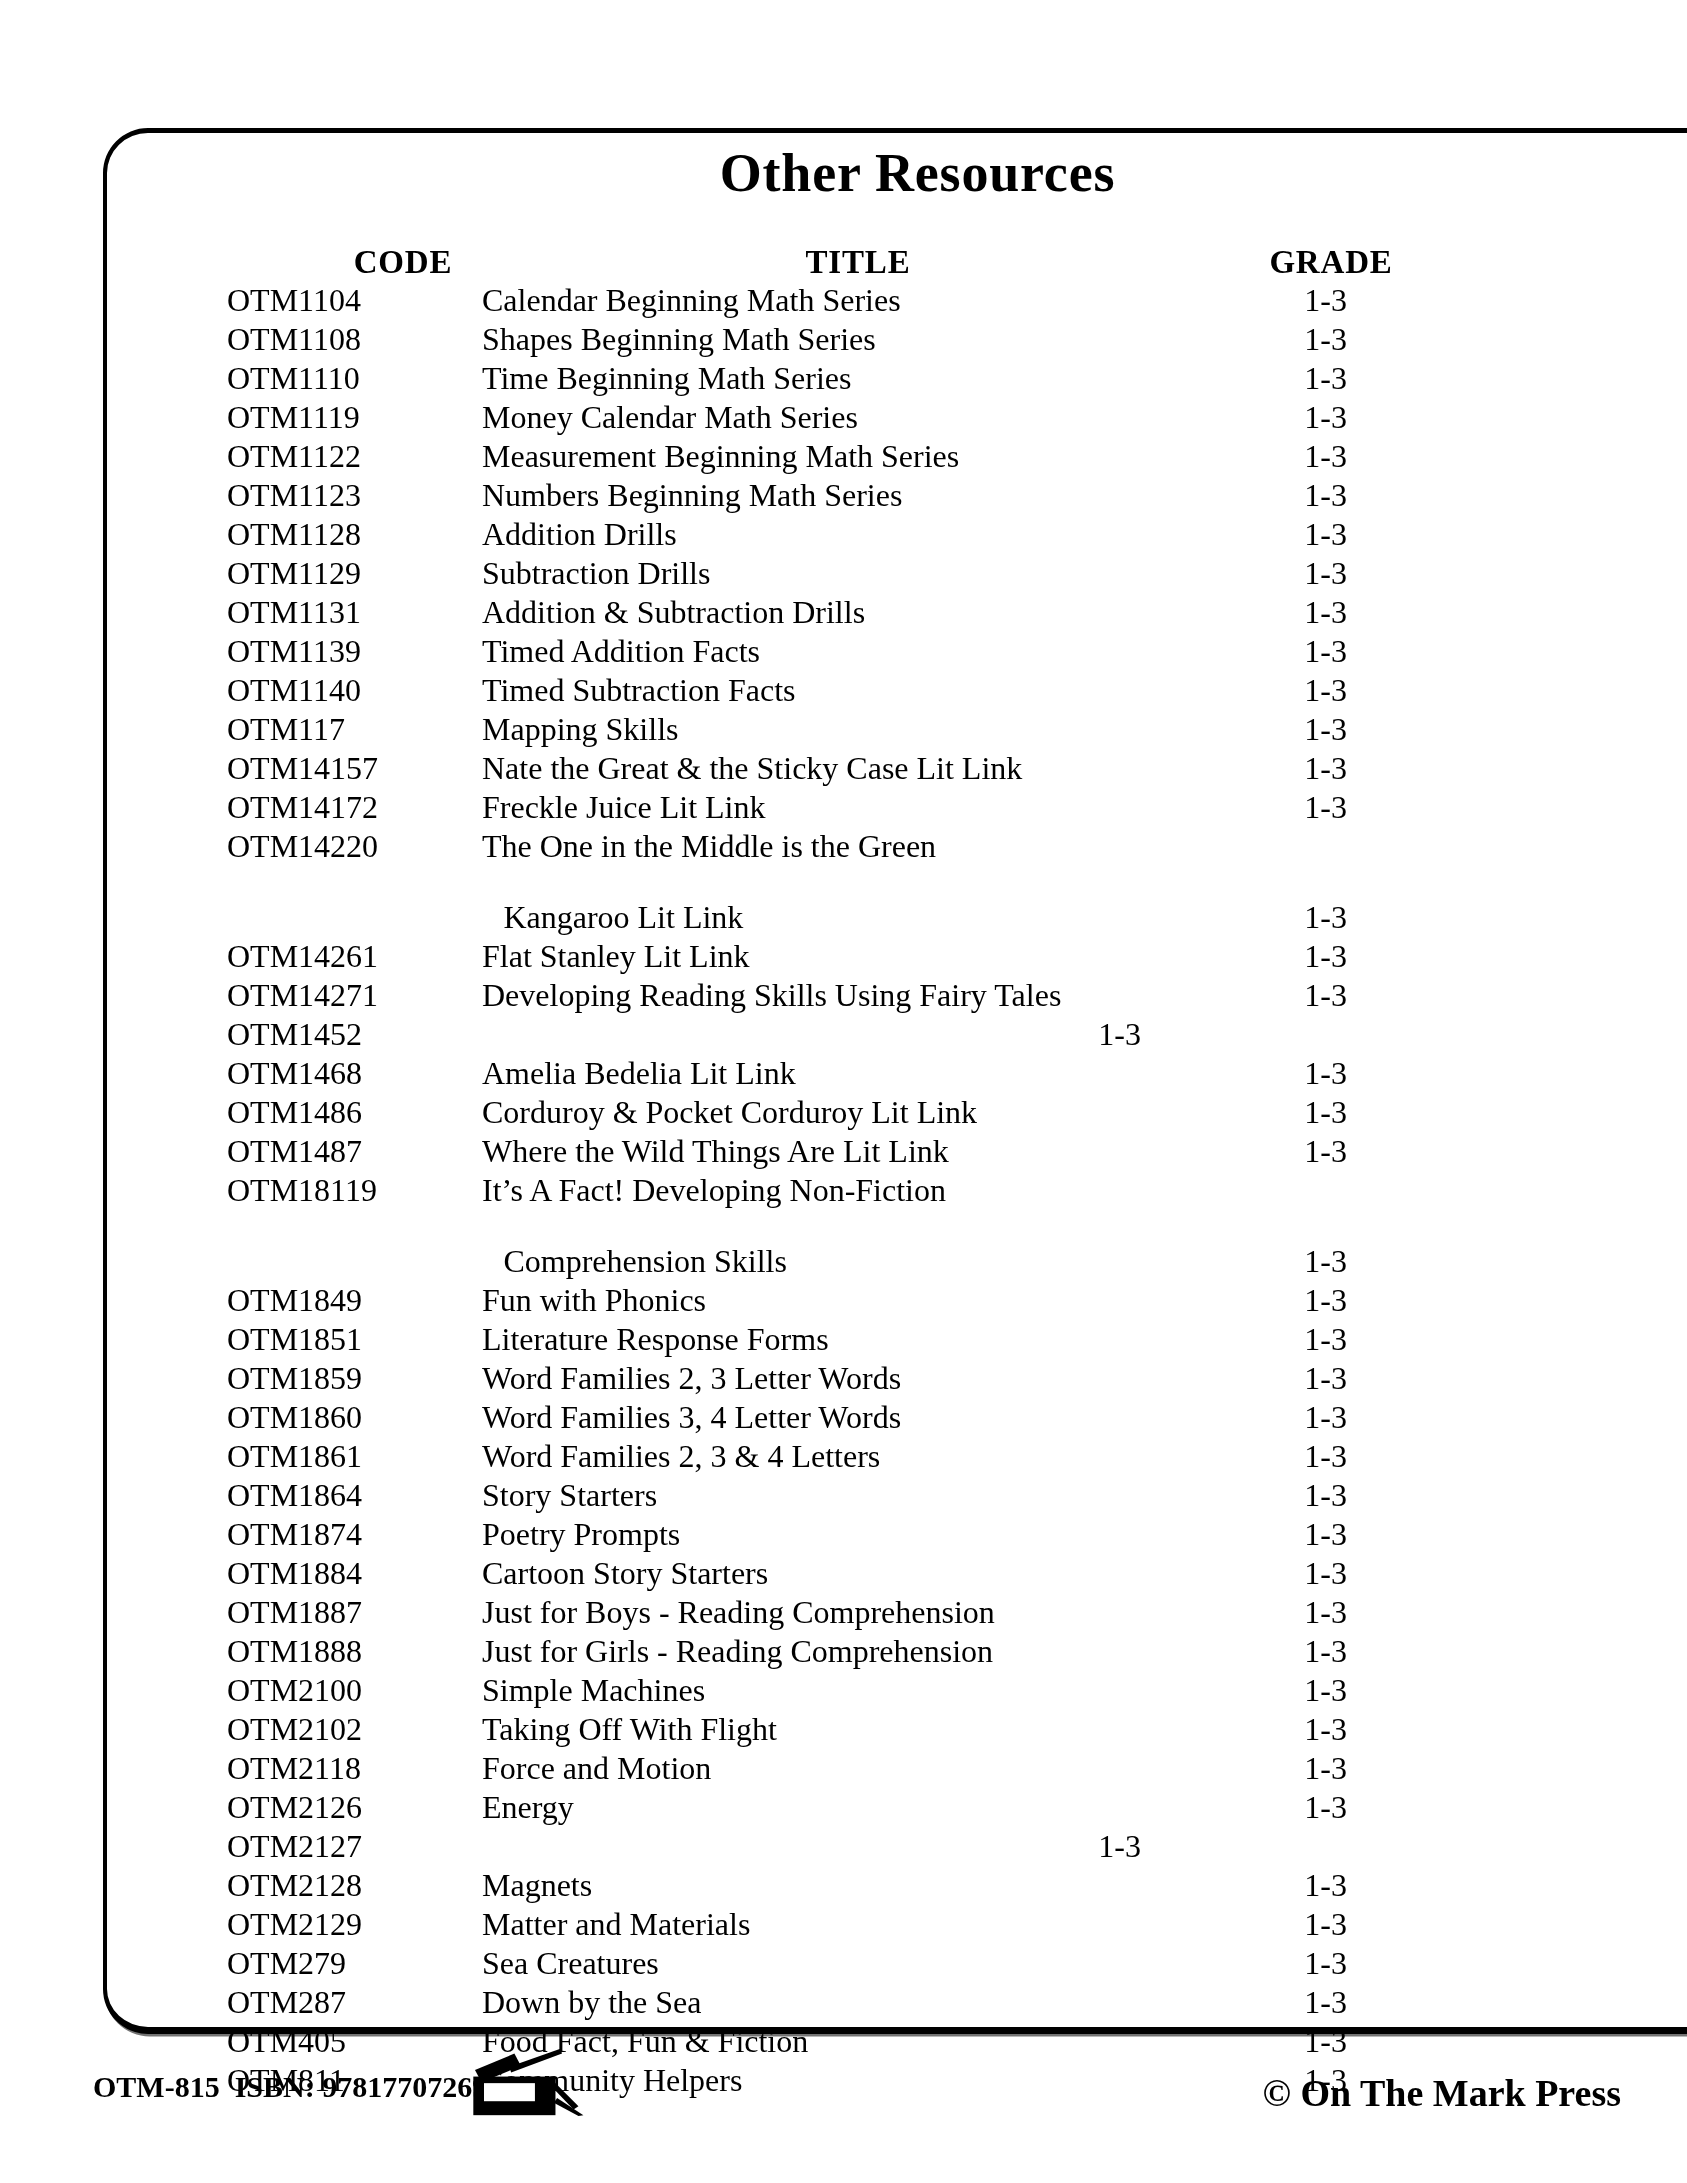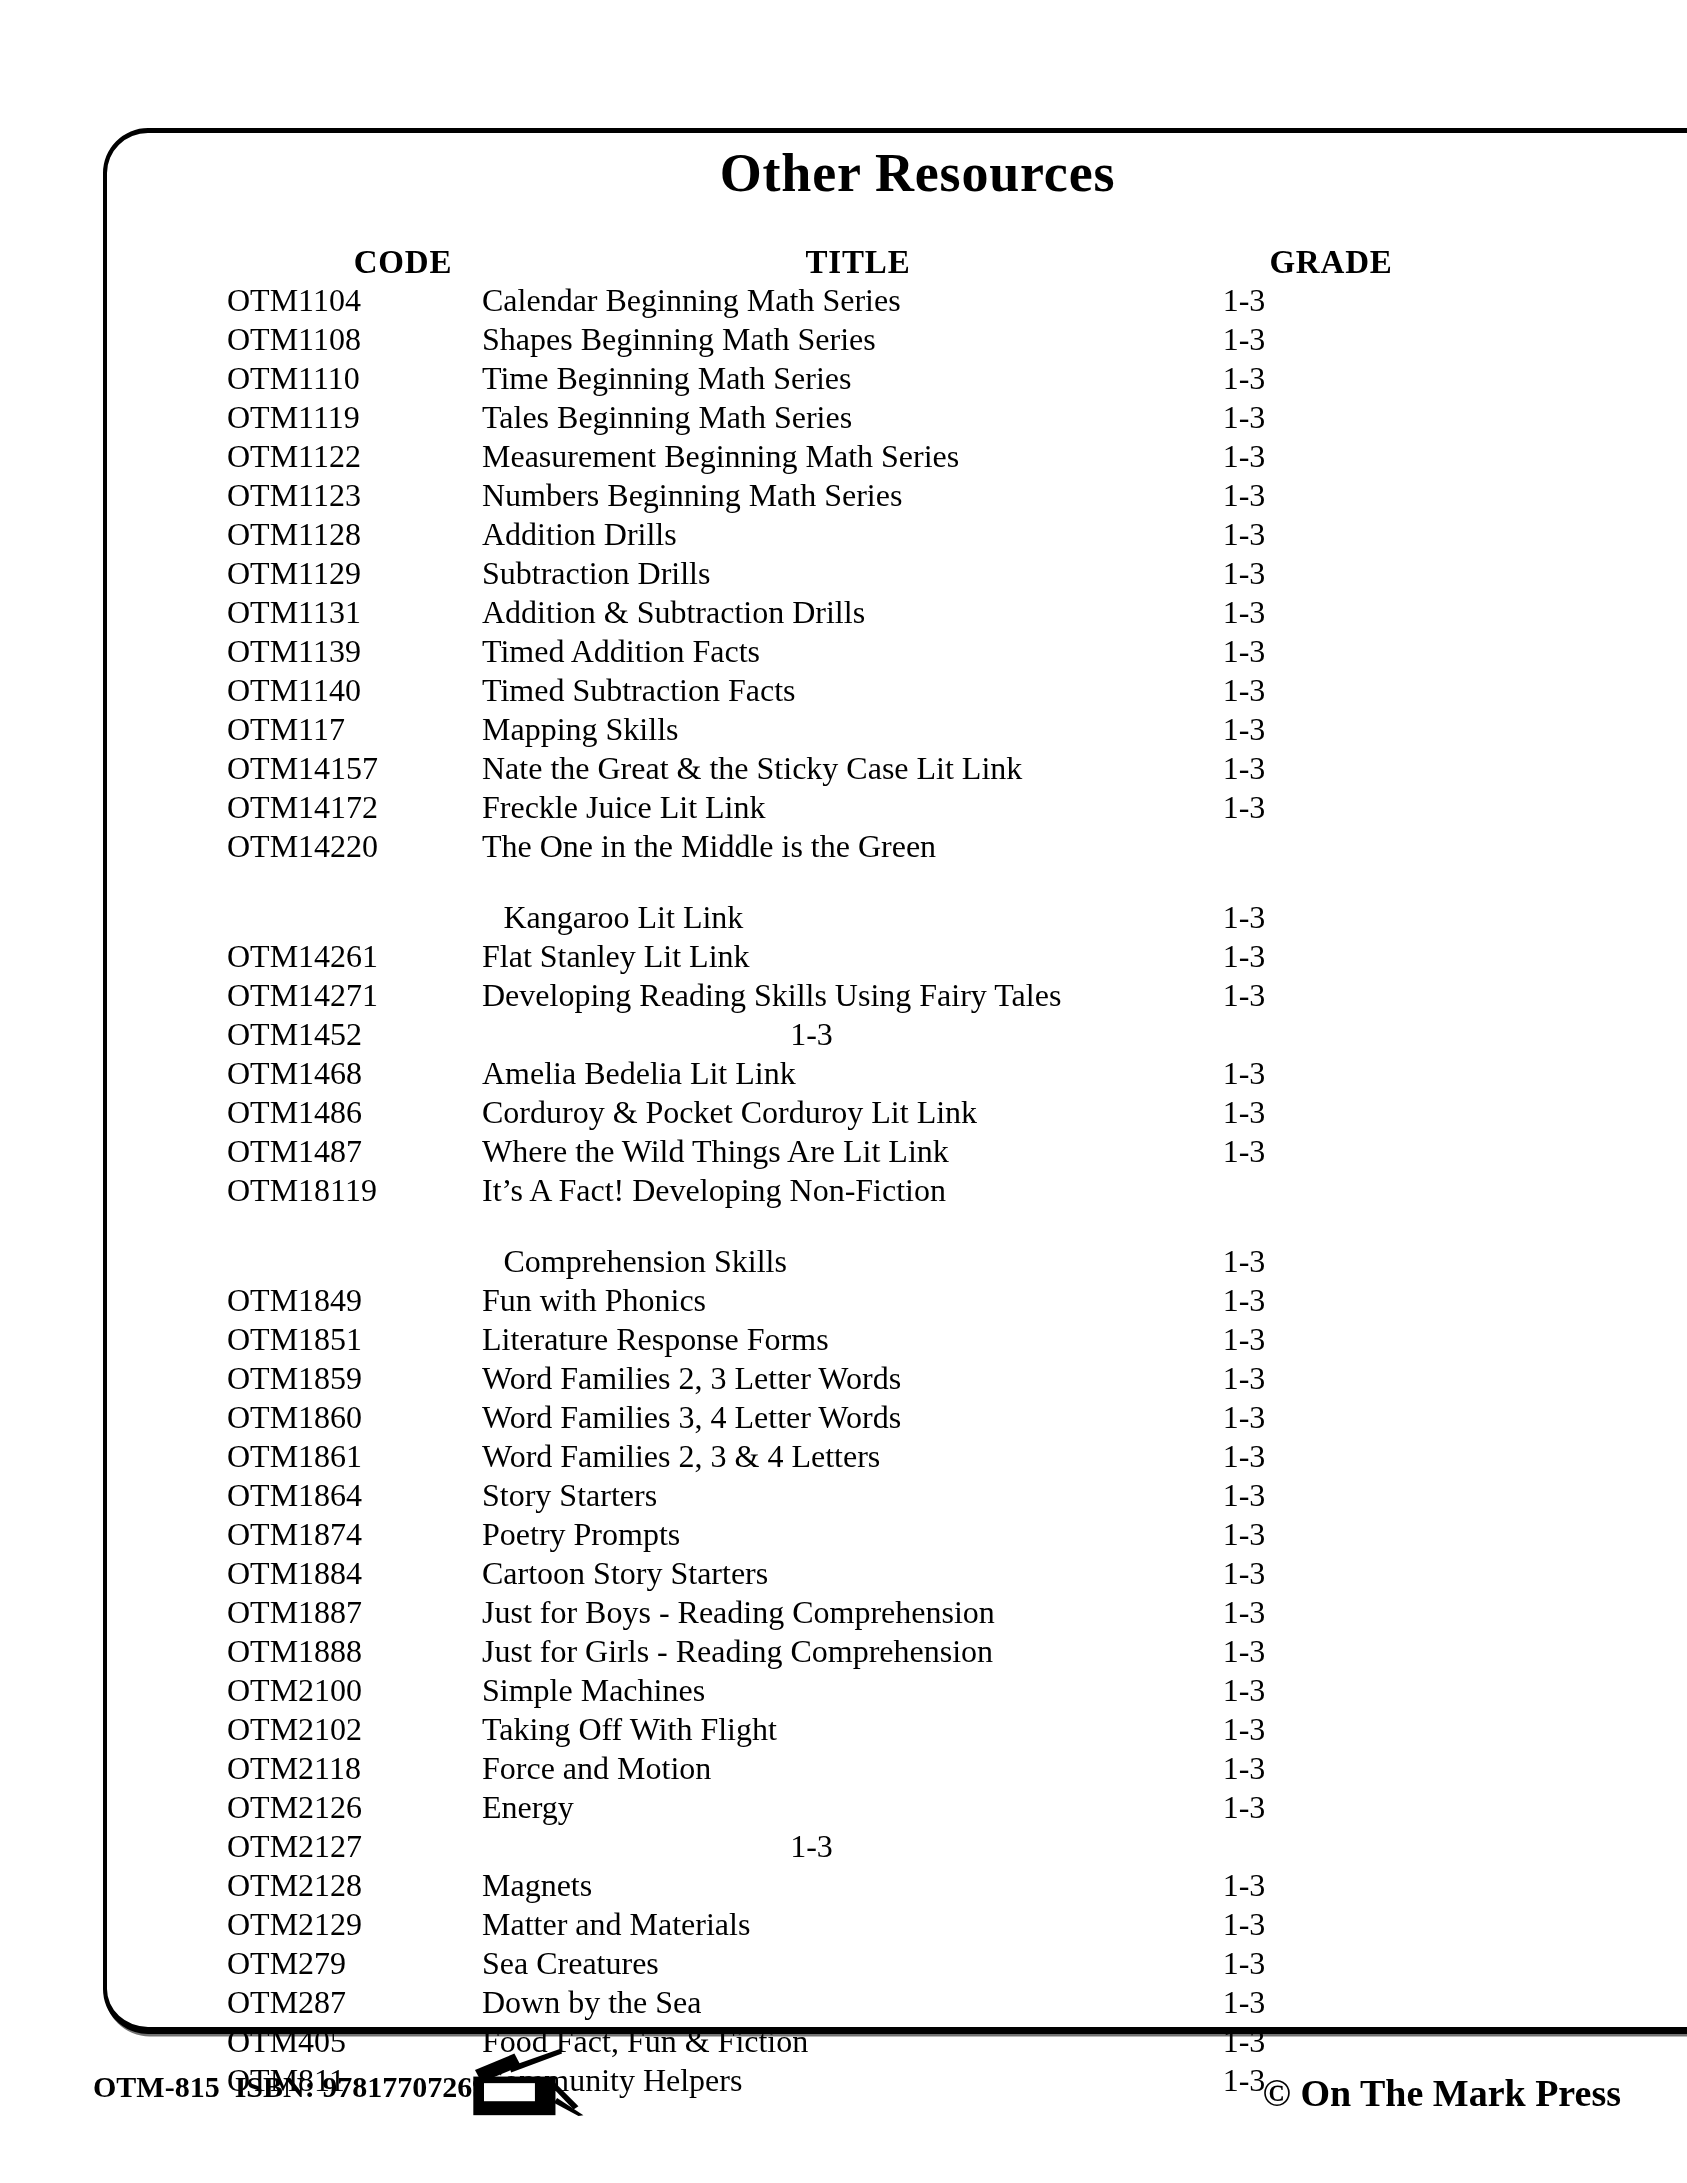--- a/index.html
+++ b/index.html
@@ -60,21 +60,21 @@
     grid-template-columns: 255px 659px 206px;
     padding-left: 120px;
     font-size: 32px;
     align-items: start;
   }
   .row .code  { line-height: 39px; white-space: nowrap; }
   .row .titlecell { line-height: 39px; }
   .row .titlecell .line2 { text-indent: 21.4px; margin-top: 32px; }
   .row .grade {
     line-height: 39px;
-    text-align: center;
+    text-align: right;
     align-self: end;
     white-space: nowrap;
   }
   .footer-left {
     position: absolute;
     left: 93px; top: 2070px;
     font-size: 30px;
     font-weight: bold;
     white-space: pre;
   }
@@ -131,21 +131,21 @@
           <span class="titlecell">
             <div class="line1">Time Beginning Math Series</div>
 
           </span>
           <span class="grade">1-3</span>
         </div>
 
         <div class="row">
           <span class="code">OTM1119</span>
           <span class="titlecell">
-            <div class="line1">Tales Beginning Math Series</div>
+            <div class="line1">Money Calendar Math Series</div>
 
           </span>
           <span class="grade">1-3</span>
         </div>
 
         <div class="row">
           <span class="code">OTM1122</span>
           <span class="titlecell">
             <div class="line1">Measurement Beginning Math Series</div>
 

